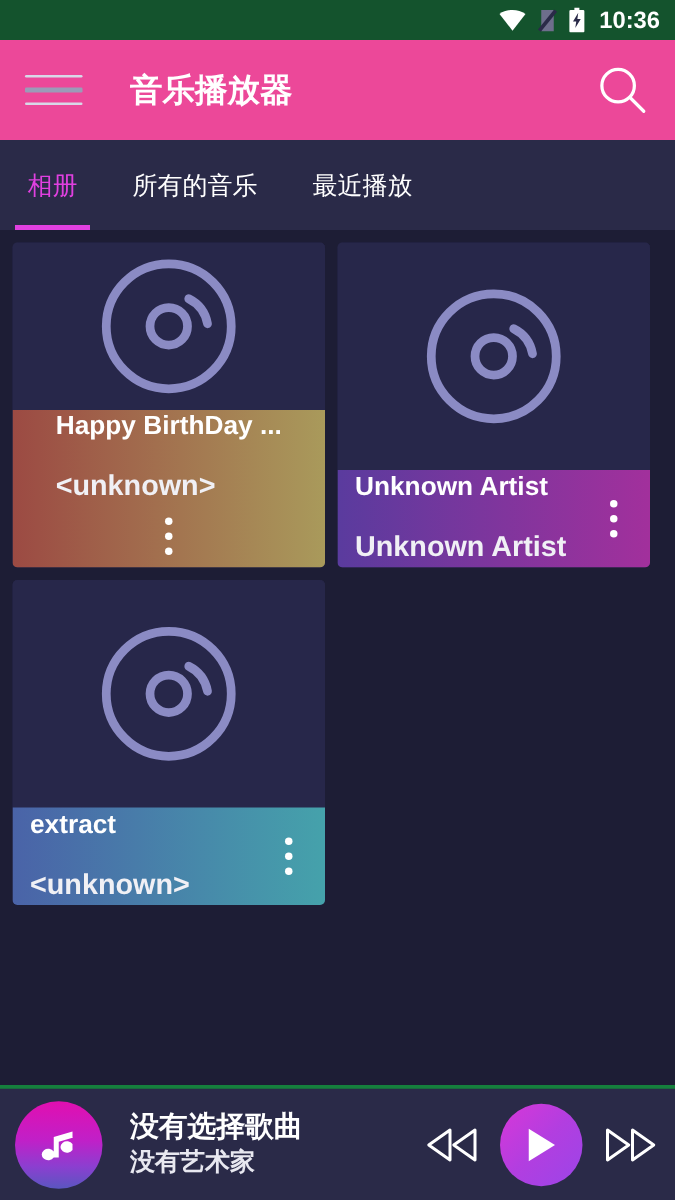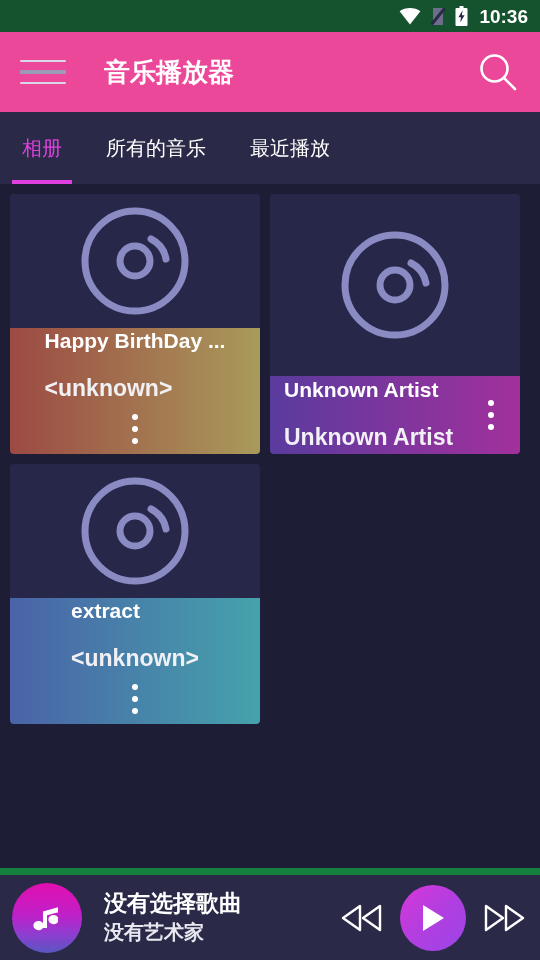--- a/index.html
+++ b/index.html
@@ -124,21 +124,21 @@
     cursor:pointer;
   }
   .overflow-dots span {
     width:6px; height:6px; border-radius:50%; background:#ffffff; display:block;
   }
 
   
   .player {
     flex:0 0 92px; height:92px;
     background:#2a2a48;
-    border-top:7px solid #15803d;
+    border-top:3px solid #15803d;
     display:flex; align-items:center;
     padding:0 14px 0 12px;
   }
   .player-art {
     flex:0 0 auto;
     width:70px; height:70px; border-radius:50%;
     background:linear-gradient(180deg,#e10fb0 0%,#c020c8 45%,#8b3fd0 75%,#5a56c0 100%);
     display:flex; align-items:center; justify-content:center;
     cursor:pointer;
   }
@@ -259,21 +259,21 @@
     </div>
 
     <div class="album-card">
       <div class="album-thumb">
         <svg width="120" height="120" viewBox="0 0 120 120">
           <circle cx="60" cy="60" r="50" fill="none" stroke="#8b8bc4" stroke-width="7"></circle>
           <circle cx="60" cy="60" r="15" fill="none" stroke="#8b8bc4" stroke-width="7"></circle>
           <path d="M76 38 A28 28 0 0 1 91 58" fill="none" stroke="#8b8bc4" stroke-width="7" stroke-linecap="round"></path>
         </svg>
       </div>
-      <div class="album-info" style="background:linear-gradient(90deg,#4a63a8 0%,#45a2ab 100%);flex-direction:column;">
+      <div class="album-info" style="background:linear-gradient(90deg,#4a63a8 0%,#45a2ab 100%);">
         <div class="album-texts">
           <div class="album-title">extract</div>
           <div class="album-artist">&lt;unknown&gt;</div>
         </div>
         <div class="overflow-dots">
             <span></span>
             <span></span>
             <span></span>
           </div>
       </div>

